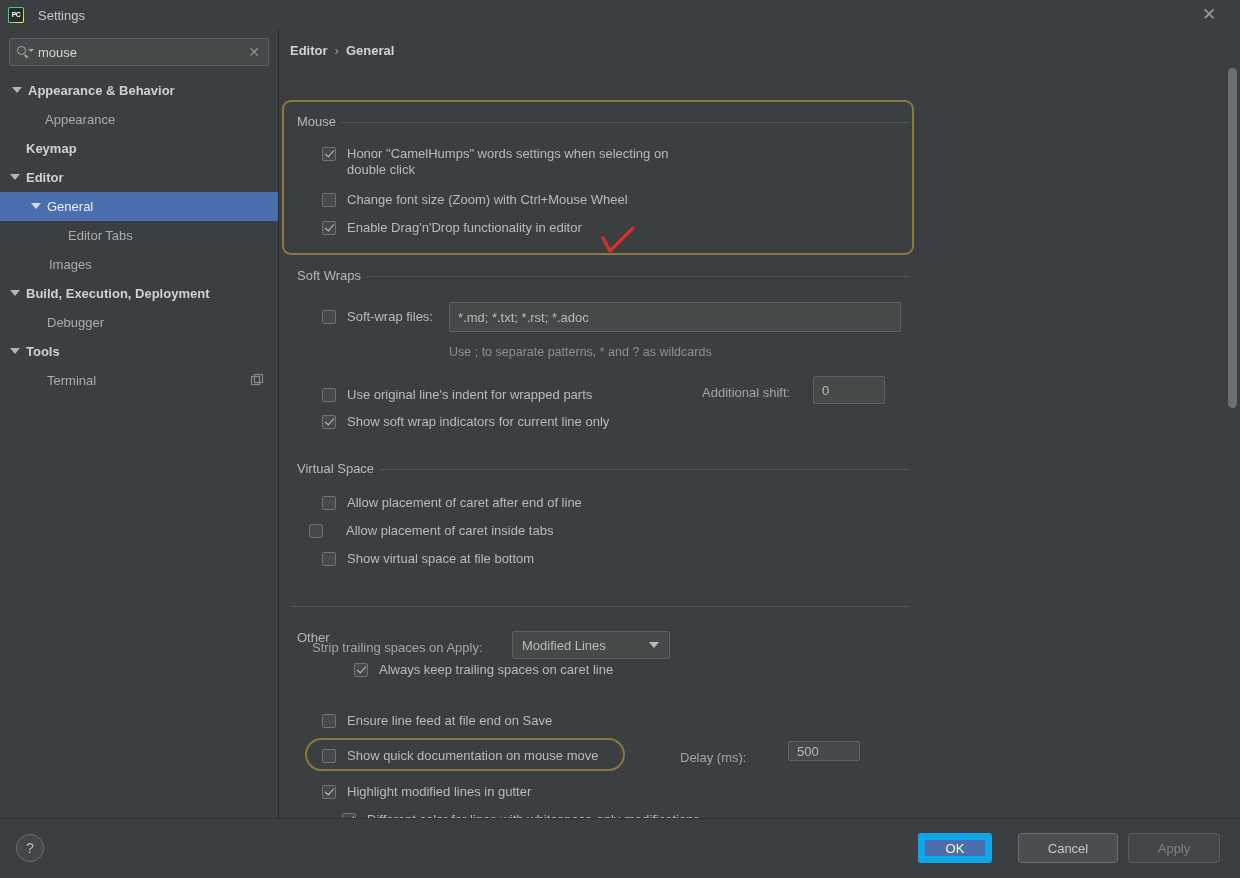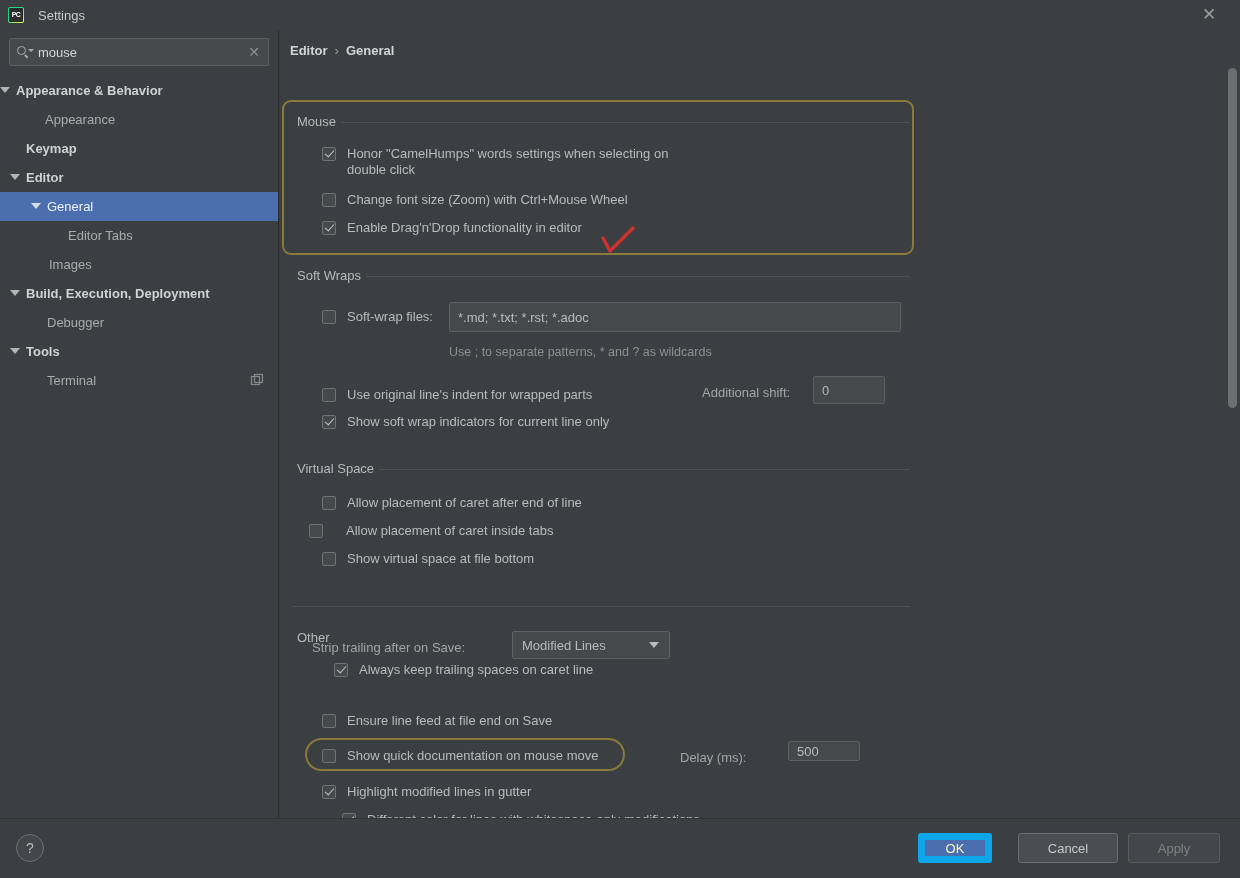--- a/index.html
+++ b/index.html
@@ -227,21 +227,21 @@
       <div id="search-icon">
         <span class="mag"></span>
           <span class="handle"></span>
           <span class="caret"></span>
       </div>
       <input id="search-input" type="text" value="mouse" style="">
       <div id="search-clear">✕</div>
     </div>
   </div>
   <div id="tree">
-      <div class="tree-row" style="padding-left: 0; text-align: right;">
+      <div class="tree-row" style="padding-left: 12px; text-align: right;">
         <span class="twisty open"></span>
         <span class="tree-label bold">Appearance &amp; Behavior</span>
       </div>
       <div class="tree-row" style="padding-left: 29px;">
         <span class="twisty"></span>
         <span class="tree-label normal">Appearance</span>
       </div>
       <div class="tree-row" style="padding-left: 10px;">
         <span class="twisty"></span>
         <span class="tree-label bold">Keymap</span>
@@ -365,27 +365,27 @@
     <div class="cb-row" style="left:42px; top:483px;">
       <span class="cb"></span>
       <span class="cb-label">Show virtual space at file bottom</span>
     </div>
 
     <div class="group" style="left:12px; top:538px; width:618px;">
       <div class="group-line"></div>
       <div class="group-title" style="left:0;margin-top:32px;">Other</div>
     </div>
 
-    <div class="plain-label" style="left:32px; top:572px;">Strip trailing after on Save:</div>
+    <div class="plain-label" style="left:32px; top:572px;">Strip trailing spaces on Apply:</div>
     <div class="combo" style="left:232px; top:563px; width:158px; height:28px;">
       <span class="combo-text">Modified Lines</span>
       <span class="combo-arrow"></span>
     </div>
 
-    <div class="cb-row" style="left:54px; top:594px;">
+    <div class="cb-row" style="left:74px; top:594px;">
       <span class="cb checked"></span>
       <span class="cb-label">Always keep trailing spaces on caret line</span>
     </div>
 
     <div class="cb-row" style="left:42px; top:645px;">
       <span class="cb"></span>
       <span class="cb-label">Ensure line feed at file end on Save</span>
     </div>
 
     <div class="hl-panel" style="left:25px; top:670px; width:320px; height:33px; border-radius:17px;"></div>

